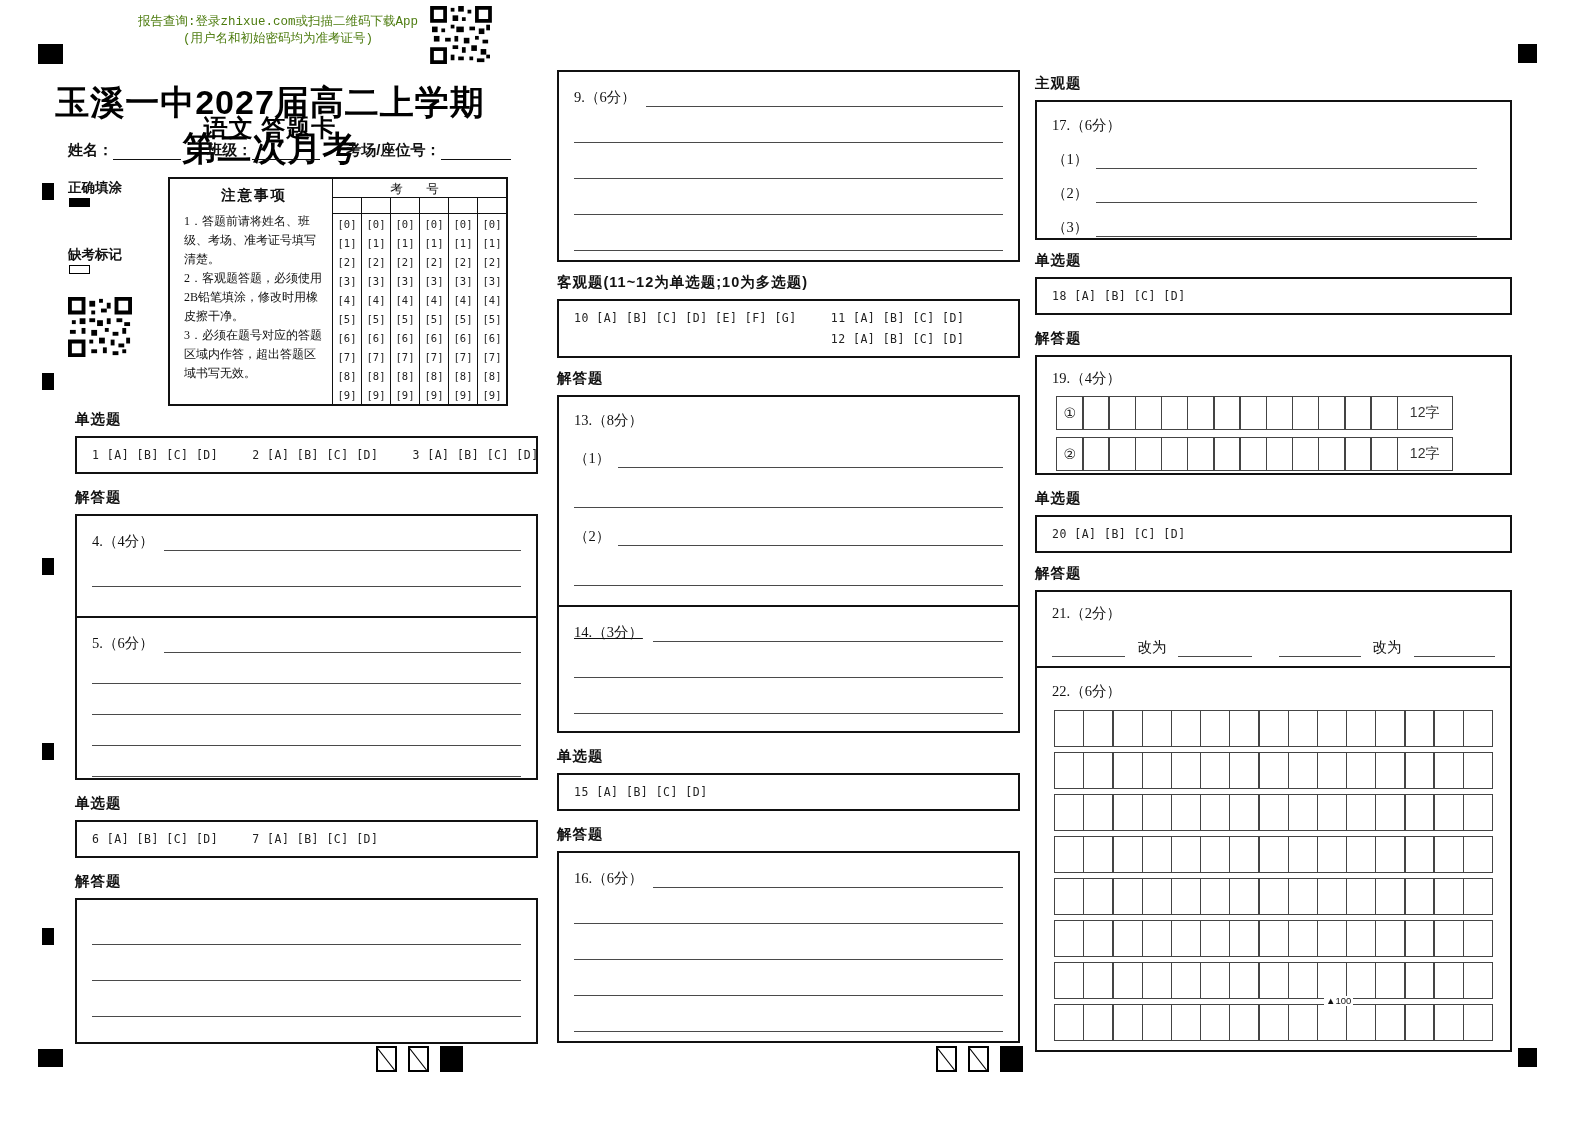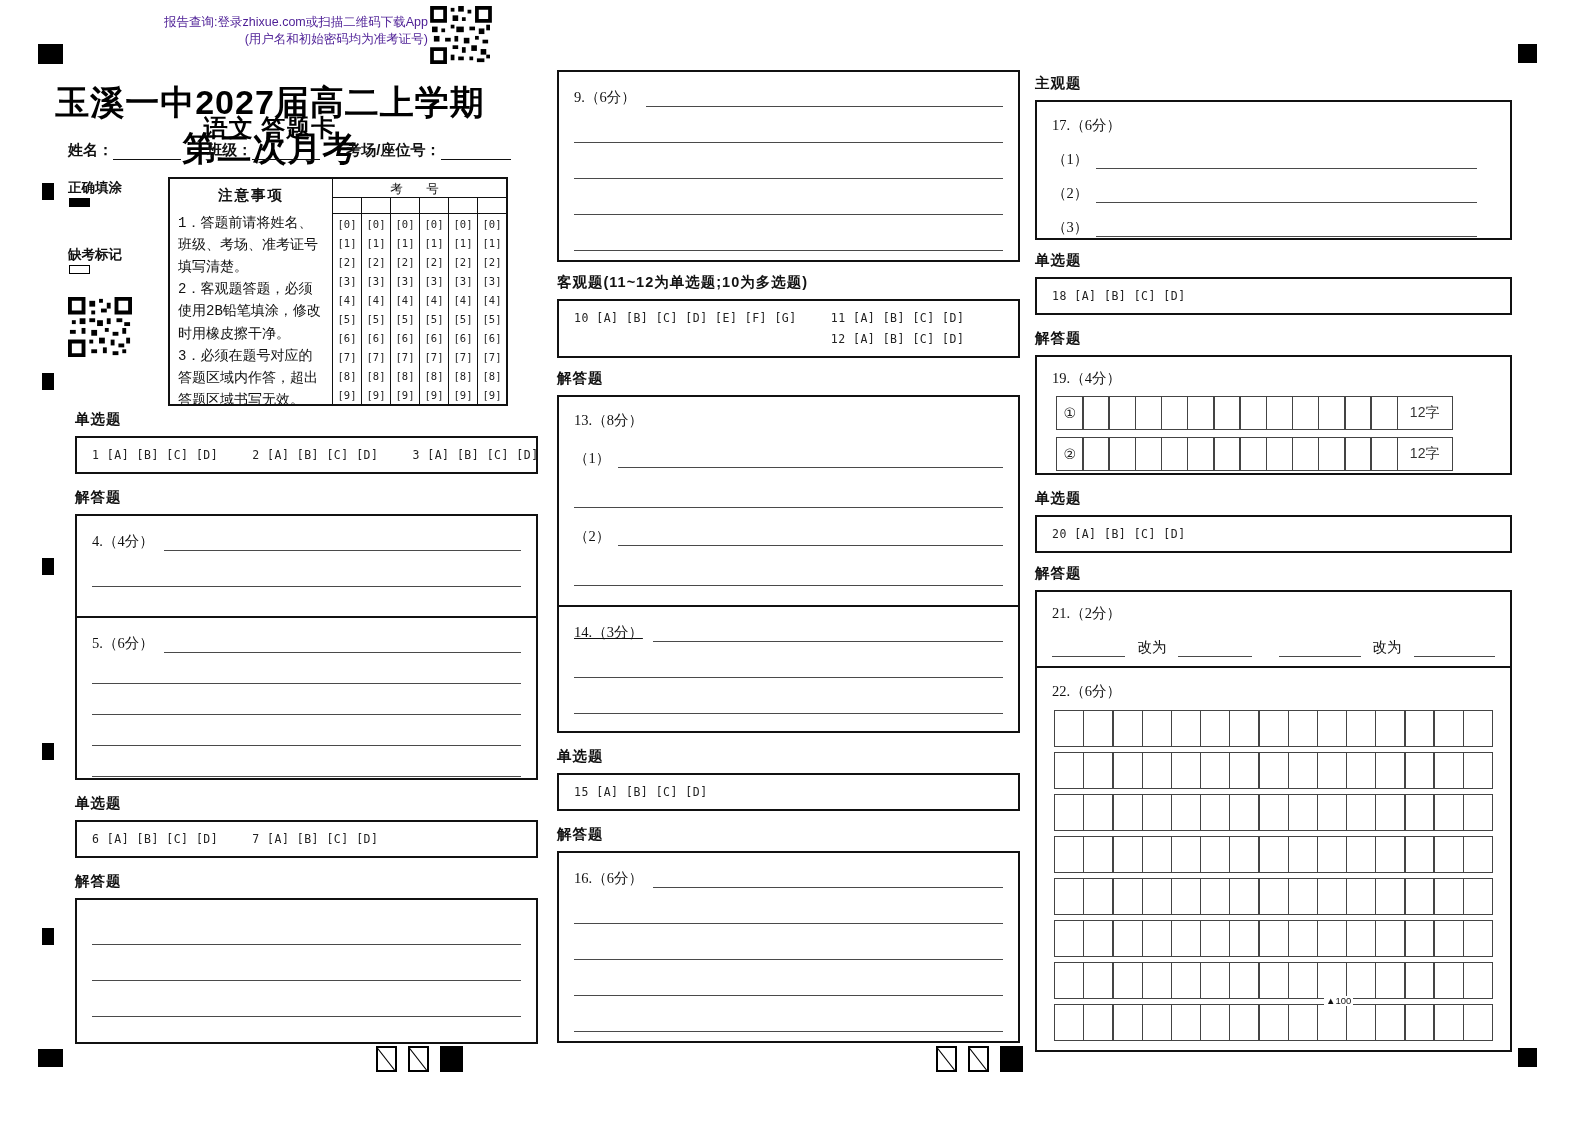--- a/index.html
+++ b/index.html
@@ -10,38 +10,38 @@
     font-family: "Liberation Sans", "DejaVu Sans", sans-serif;
     color: #111;
   }
   
   .mark { position: absolute; background: #000; }
   .diag-sq { display:inline-block; width:21px; height:26px; border:2px solid #000; background:#fff; position:relative; overflow:hidden; }
   .diag-sq::after { content:""; position:absolute; left:-4px; top:-5px; width:34px; border-top:1.5px solid #000; transform: rotate(52deg); transform-origin: 0 0; }
   .solid-sq { display:inline-block; width:23px; height:26px; background:#000; }
   .mark-group { position:absolute; display:flex; gap:11px; align-items:center; }
   
-  .report-text { position:absolute; left:128px; top:14px; width:300px; text-align:right;
-    font-family:Liberation Sans, sans-serif; font-size:12.5px; line-height:1.35; color:#4c1d95; }
+  .report-text { position:absolute; left:128px; top:14px; width:300px; text-align:center;
+    font-family:Liberation Mono, monospace; font-size:12.5px; line-height:1.35; color:#4d7c0f; }
   .qr { position:absolute; }
   .title { position:absolute; left:40px; width:460px; text-align:center; font-weight:bold; color:#000; letter-spacing:1px; }
   .title1 { top:80px; font-size:34px; }
   .title2 { top:112px; font-size:24px; }
   .fields { position:absolute; left:68px; top:141px; width:470px; font-size:15px; font-weight:bold; }
   .fields .blank { display:inline-block; border-bottom:1.6px solid #111; height:15px; vertical-align:bottom; }
   
   .side-label { position:absolute; left:68px; font-size:13.5px; font-weight:bold; }
   .fill-demo { position:absolute; left:69px; width:21px; height:9px; }
   .fill-demo.filled { background:#000; }
   .fill-demo.empty { border:1.6px solid #000; background:#fff; }
   
   #notice { position:absolute; left:168px; top:177px; width:340px; height:229px; border:2px solid #111; display:flex; }
-  #notice-left { width:163px; padding:7px 8px 4px 8px; border-right:1.6px solid #111; }
+  #notice-left { width:163px; padding:7px 8px 4px 14px; border-right:1.6px solid #111; }
   #notice-title { text-align:center; font-size:14.5px; font-weight:bold; margin-bottom:7px; letter-spacing:2px; }
-  .notice-item { font-family:Liberation Mono, monospace; font-size:14px; line-height:1.58; color:#111; }
+  .notice-item { font-family:Liberation Serif, serif; font-size:12px; line-height:1.58; color:#111; }
   #examno { flex:1; display:flex; flex-direction:column; }
   #examno-head { height:19px; border-bottom:1.4px solid #111; text-align:center; font-size:12.5px; letter-spacing:10px; padding-top:2px; }
   #examno-cols { flex:1; display:flex; }
   .exam-col { flex:1; border-right:1.2px solid #111; display:flex; flex-direction:column; }
   .exam-col:last-child { border-right:none; }
   .exam-blank { height:16px; border-bottom:1.2px solid #111; }
   .exam-digit { flex:1; display:flex; align-items:center; justify-content:center;
     font-family:"DejaVu Sans Mono","Liberation Mono",monospace; font-size:10.5px; color:#222; }
   
   .col { position:absolute; }

